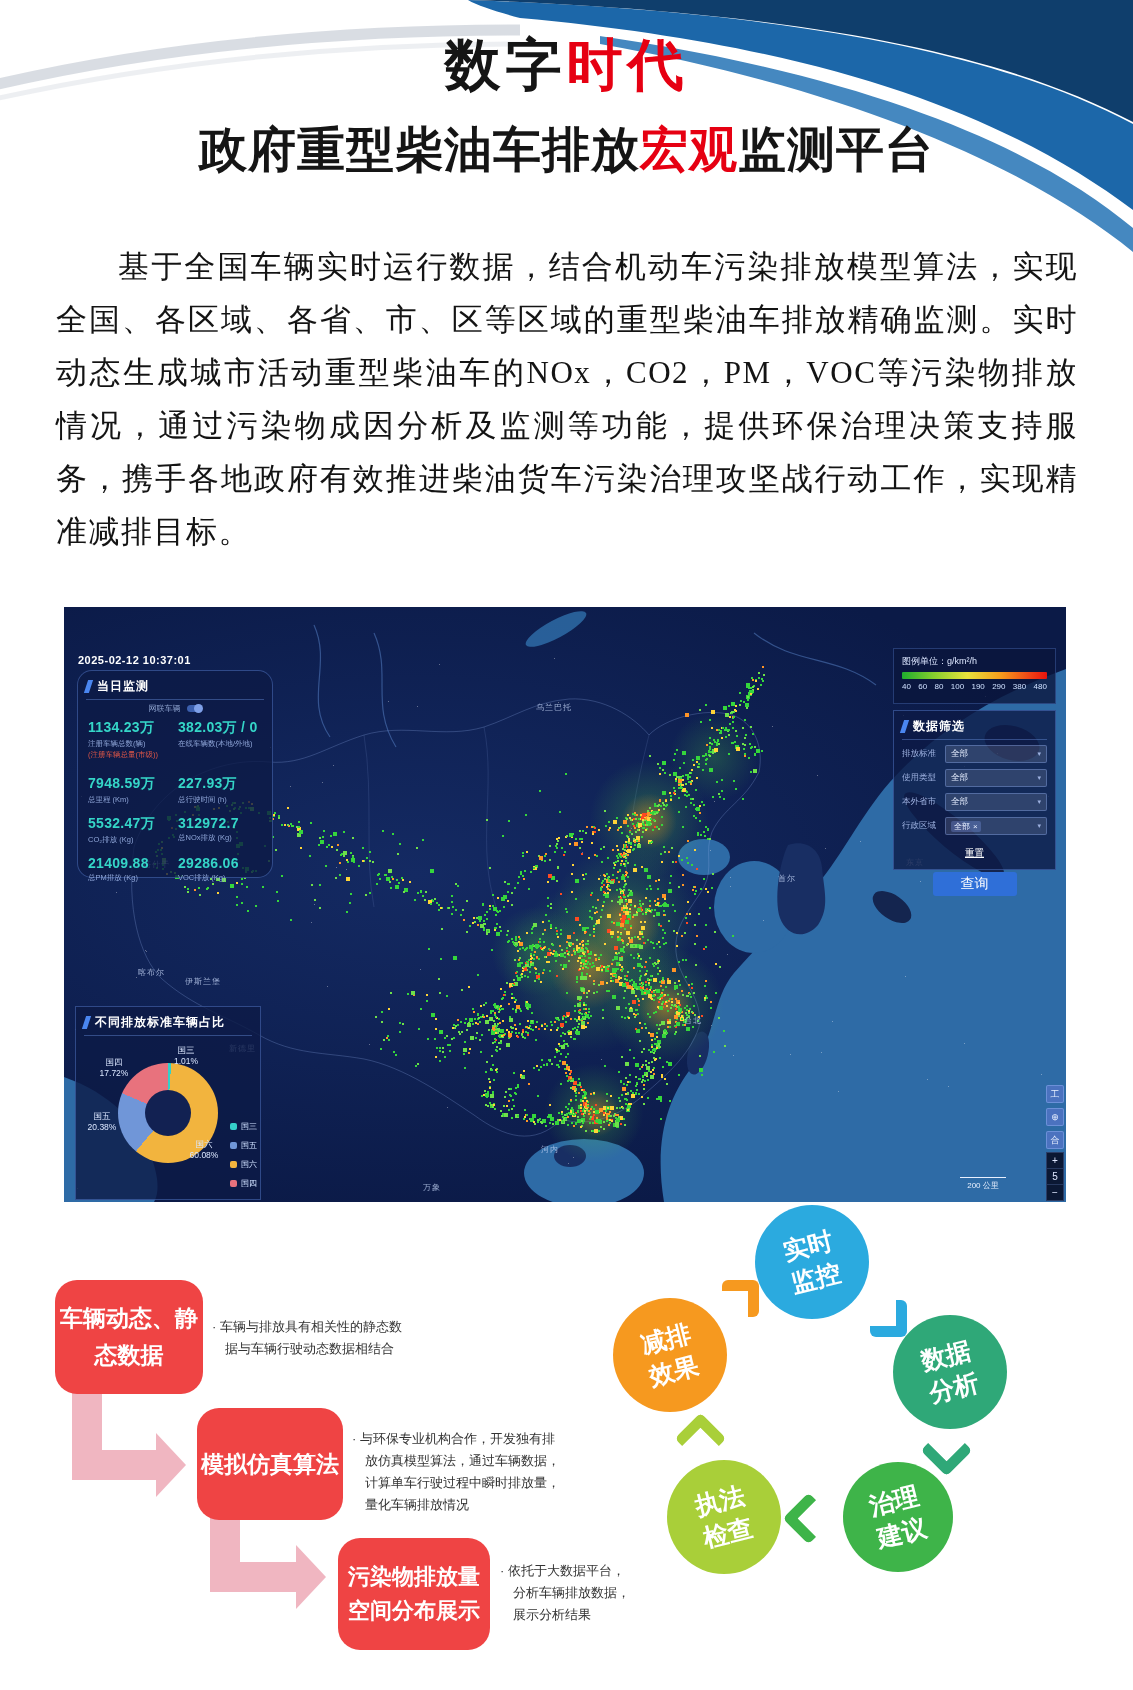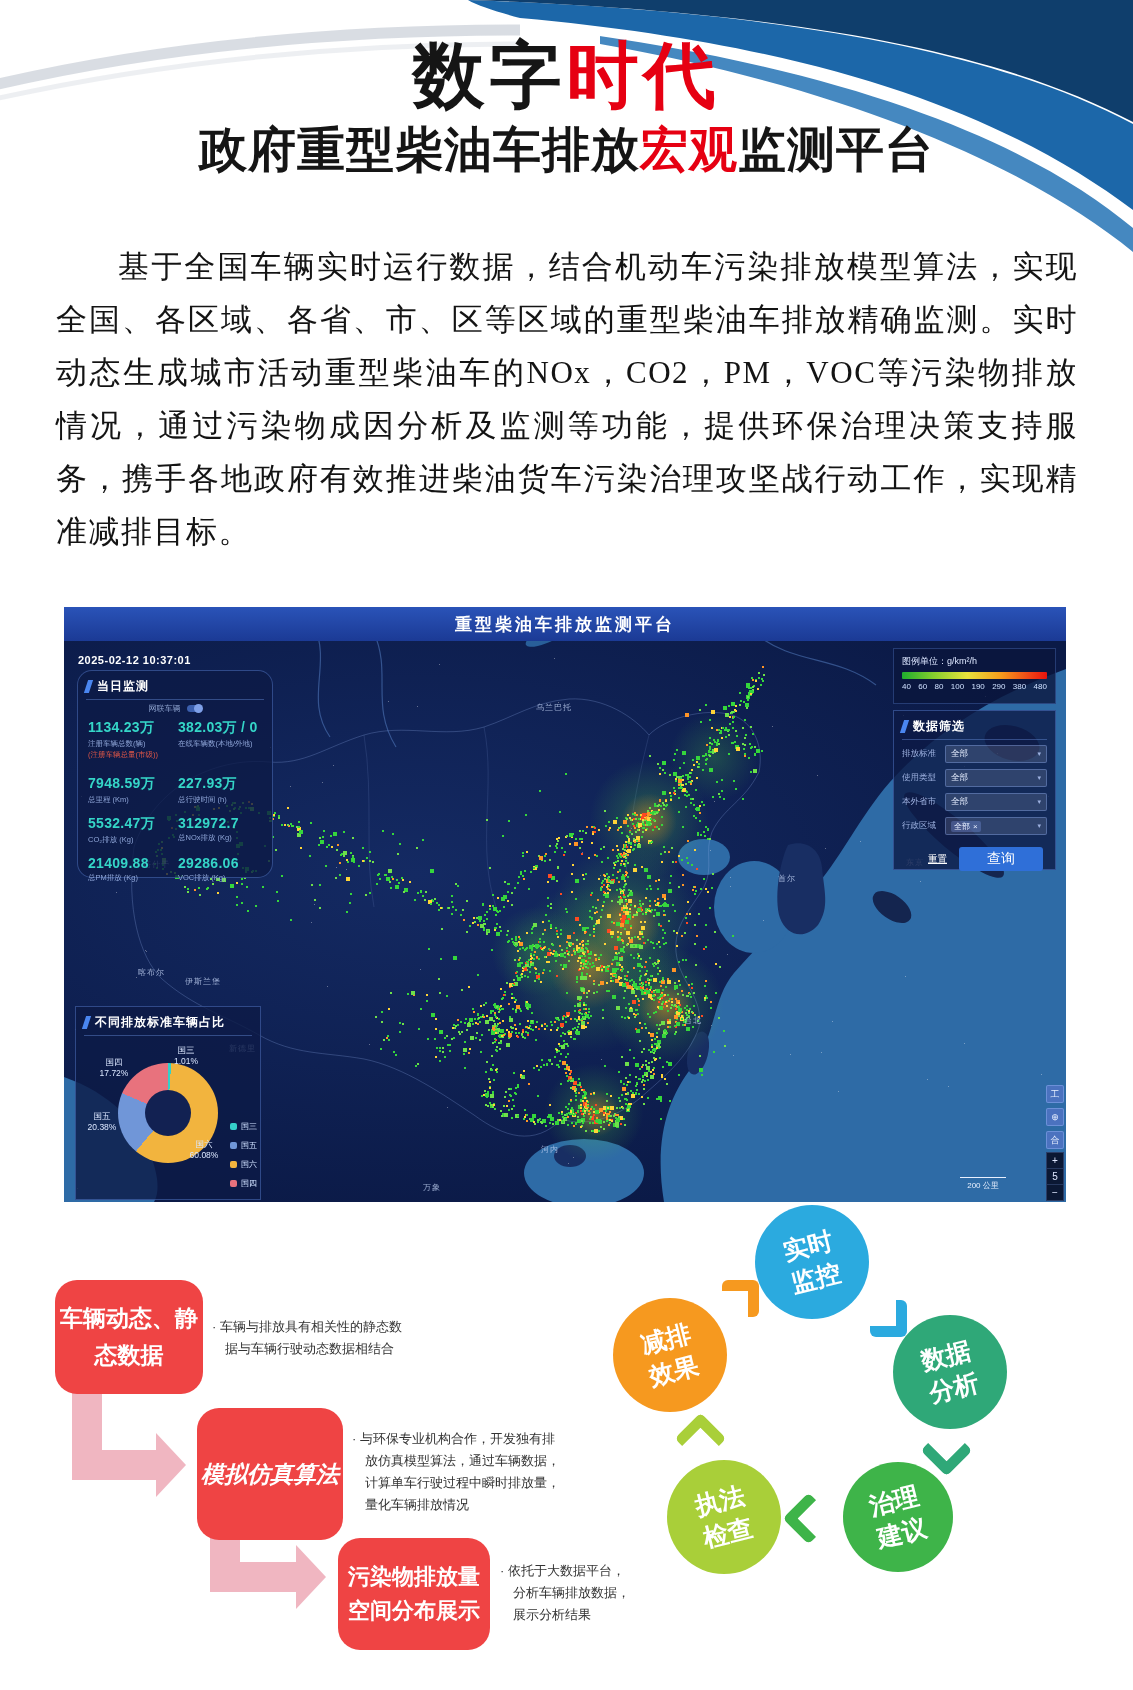--- a/index.html
+++ b/index.html
@@ -1,20 +1,20 @@
 <!DOCTYPE html>
 <html><head>
 <meta charset="utf-8">
 <style>
   html,body{margin:0;padding:0;background:#9a9a9a;}
   .poster{position:relative;width:1133px;height:1690px;background:#fff;overflow:hidden;
           font-family:"Liberation Sans",sans-serif;}
   .hdr-svg{position:absolute;top:0;left:0;z-index:1;}
   .main-title{position:absolute;top:28px;left:0;width:100%;text-align:center;z-index:2;
-              font-size:72px;font-weight:800;color:#151515;letter-spacing:5px;}
+              font-size:56px;font-weight:800;color:#151515;letter-spacing:5px;}
   .main-title2{position:absolute;top:118px;left:0;width:100%;text-align:center;z-index:2;
               font-size:48px;font-weight:800;color:#151515;letter-spacing:1px;white-space:nowrap;}
   .red{color:#e60012;}
   .intro{position:absolute;top:240px;left:56px;width:1022px;z-index:2;
          font-family:"Liberation Serif",serif;font-size:31px;line-height:53px;color:#141414;
          text-align:justify;text-indent:2em;letter-spacing:1.5px;font-weight:500;}
 
   
   .dash{position:absolute;left:64px;top:607px;width:1002px;height:595px;overflow:hidden;
         background:radial-gradient(ellipse at 35% 45%, #142a63 0%, #0b1a47 75%);}
@@ -52,21 +52,21 @@
   .legend-ticks{display:flex;justify-content:space-between;color:#cfe0ff;font-size:8px;margin-top:3px;}
 
   .filter-panel{left:829px;top:103px;width:163px;height:160px;}
   .f-row{display:flex;align-items:center;gap:5px;padding:3px 8px;}
   .f-lab{color:#9db1e0;font-size:8.5px;width:38px;flex:none;}
   .f-sel{flex:1;height:16px;background:rgba(255,255,255,.12);border:1px solid rgba(150,180,255,.35);
          border-radius:2px;color:#e6eeff;font-size:8.5px;display:flex;align-items:center;
          justify-content:space-between;padding:0 5px;}
   .f-car{color:#9db1e0;font-size:7px;}
   .f-tag{background:rgba(140,170,255,.28);font-size:8px;padding:0 3px;border-radius:2px;display:flex;gap:3px;align-items:center;}
-  .f-btns{display:flex;justify-content:flex-end;gap:12px;align-items:center;padding:9px 12px 0;}
+  .f-btns{display:flex;justify-content:flex-end;gap:12px;align-items:center;padding:9px 12px 0;flex-direction:column;}
   .f-reset{color:#fff;font-size:9.5px;text-decoration:underline;cursor:pointer;}
   .f-query{background:#2f6fd8;color:#fff;font-size:14px;padding:3px 28px;border-radius:3px;cursor:pointer;}
 
   .pie-panel{left:11px;top:399px;width:186px;height:194px;}
   .donut{position:absolute;left:42px;top:56px;width:100px;height:100px;border-radius:50%;}
   .donut-hole{position:absolute;left:69px;top:83px;width:46px;height:46px;border-radius:50%;background:#122152;}
   .pie-callout{position:absolute;color:#dbe7ff;font-size:8.5px;line-height:11px;text-align:center;white-space:pre-line;}
   .pc-g3{left:88px;top:38px;width:44px;}
   .pc-g4{left:10px;top:50px;width:56px;}
   .pc-g5{left:0px;top:104px;width:52px;}
@@ -83,21 +83,21 @@
   .z-cell{height:15px;color:#dfe8ff;font-size:10px;display:flex;align-items:center;justify-content:center;
           border-bottom:1px solid rgba(120,150,220,.25);cursor:pointer;}
   .z-cell:last-child{border-bottom:none;}
   .scalebar{position:absolute;left:896px;top:570px;z-index:6;color:#e8f0ff;font-size:8px;text-align:center;}
   .scale-line{height:1px;background:#e8f0ff;width:46px;margin:0 auto 2px;}
 
   
   .fbox{position:absolute;background:#ef4444;border-radius:22px;color:#fff;font-weight:700;
         display:flex;align-items:center;justify-content:center;text-align:center;white-space:pre-line;z-index:3;}
   .fb1{left:55px;top:1280px;width:148px;height:114px;font-size:23px;line-height:37px;}
-  .fb2{left:197px;top:1408px;width:146px;height:132px;font-size:23px;font-style:italic;}
+  .fb2{left:197px;top:1408px;width:146px;height:112px;font-size:23px;}
   .fb3{left:338px;top:1538px;width:152px;height:112px;font-size:22px;line-height:34px;}
   .fnote{position:absolute;color:#333;font-size:13px;line-height:22px;white-space:pre-line;
          padding-left:13px;text-indent:-13px;z-index:3;}
   .fn1{left:212px;top:1316px;width:215px;}
   .fn2{left:352px;top:1428px;width:230px;}
   .fn3{left:500px;top:1560px;width:150px;}
   .pk{position:absolute;background:#f0b6c1;z-index:2;}
   .pkt{position:absolute;width:0;height:0;border-top:32px solid transparent;border-bottom:32px solid transparent;
        border-left:30px solid #f0b6c1;z-index:2;}
   .circle{position:absolute;border-radius:50%;display:flex;align-items:center;justify-content:center;
@@ -176,23 +176,20 @@
     <span class="place" style="left:79px;top:252px;">塔什干</span>
     <span class="place" style="left:74px;top:360px;">喀布尔</span>
     <span class="place" style="left:121px;top:369px;text-align:right;">伊斯兰堡</span>
     <span class="place" style="left:165px;top:436px;">新德里</span>
     <span class="place" style="left:620px;top:408px;">台北</span>
     <span class="place" style="left:714px;top:266px;">首尔</span>
     <span class="place" style="left:842px;top:250px;">东京</span>
     <span class="place" style="left:477px;top:537px;">河内</span>
     <span class="place" style="left:359px;top:575px;">万象</span>
 
-    <div class="dash-bar">
-      <span class="dash-title">重型柴油车排放监测平台</span>
-    </div>
     <div class="dash-ts">2025-02-12 10:37:01</div>
 
     <div class="panel stats-panel">
       <div class="p-head">
         <span class="p-acc"></span>
         <span class="p-title">当日监测</span>
       </div>
       <div class="p-div"></div>
       <div class="sub-row">
         <span>网联车辆</span>

